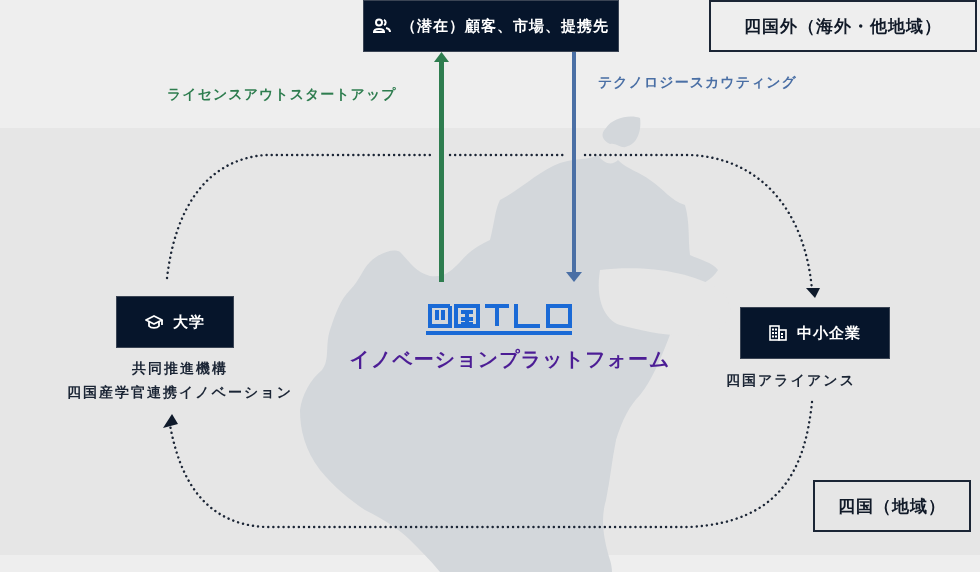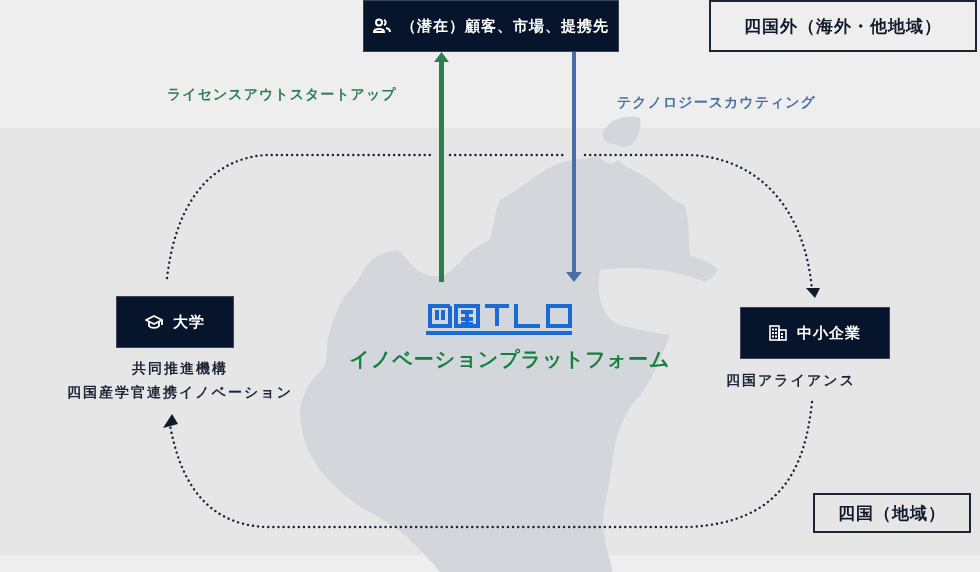--- a/index.html
+++ b/index.html
@@ -29,21 +29,21 @@
     position: absolute; color: #2e7d4f; font-weight: bold; font-size: 14px; letter-spacing: 1px;
   }
   .label-blue {
     position: absolute; color: #4a6fa5; font-weight: bold; font-size: 14px; letter-spacing: 1px;
   }
   .sub-text {
     position: absolute; color: #1b2535; font-weight: bold; font-size: 14px;
     text-align: center; letter-spacing: 2px; line-height: 24px;
   }
   .platform-text {
-    position: absolute; color: #15803d; font-weight: bold; font-size: 20px; letter-spacing: 1px;
+    position: absolute; color: #4c1d95; font-weight: bold; font-size: 20px; letter-spacing: 1px;
     text-align: center;
   }
 </style>
 </head>
 <body>
 
 <div class="region-band"></div>
 
 <svg class="layer" width="980" height="572" viewBox="0 0 980 572">
 
@@ -98,21 +98,21 @@
     </svg>
   </span>
   <span>（潜在）顧客、市場、提携先</span>
 </div>
 
 <div class="outline-box" style="left:709px; top:0; width:268px; height:52px;">
   <span>四国外（海外・他地域）</span>
 </div>
 
 <div class="label-green" style="left:167px; top:86px;">ライセンスアウトスタートアップ</div>
-<div class="label-blue" style="left:598px; top:94px;margin-left:19px;">テクノロジースカウティング</div>
+<div class="label-blue" style="left:598px; top:74px;">テクノロジースカウティング</div>
 
 <div class="dark-box" style="left:116px; top:296px; width:118px; height:52px;">
   <span class="ico">
     <svg width="18" height="16" viewBox="0 0 18 16">
       <path d="M1 6 L9 2 L17 6 L9 10 Z" fill="none" stroke="#fff" stroke-width="1.8" stroke-linejoin="round"></path>
       <path d="M4 8 L4 12 C6 14.5 12 14.5 14 12 L14 8" fill="none" stroke="#fff" stroke-width="1.8"></path>
       <path d="M17 6 L17 11" stroke="#fff" stroke-width="1.8"></path>
     </svg>
   </span>
   <span>大学</span>
@@ -136,15 +136,15 @@
       <rect x="3" y="10.5" width="2" height="2" fill="#fff"></rect>
         <rect x="6" y="10.5" width="2" height="2" fill="#fff"></rect>
       <rect x="12" y="8" width="2" height="2" fill="#fff"></rect>
         <rect x="12" y="11" width="2" height="2" fill="#fff"></rect>
     </svg>
   </span>
   <span>中小企業</span>
 </div>
 <div class="sub-text" style="left:696px; top:368px; width:190px;">四国アライアンス</div>
 
-<div class="outline-box" style="left:813px; top:493px; width:158px; height:40px;">
+<div class="outline-box" style="left:813px; top:480px; width:158px; height:52px;">
   <span>四国（地域）</span>
 </div>
 
 </body></html>

